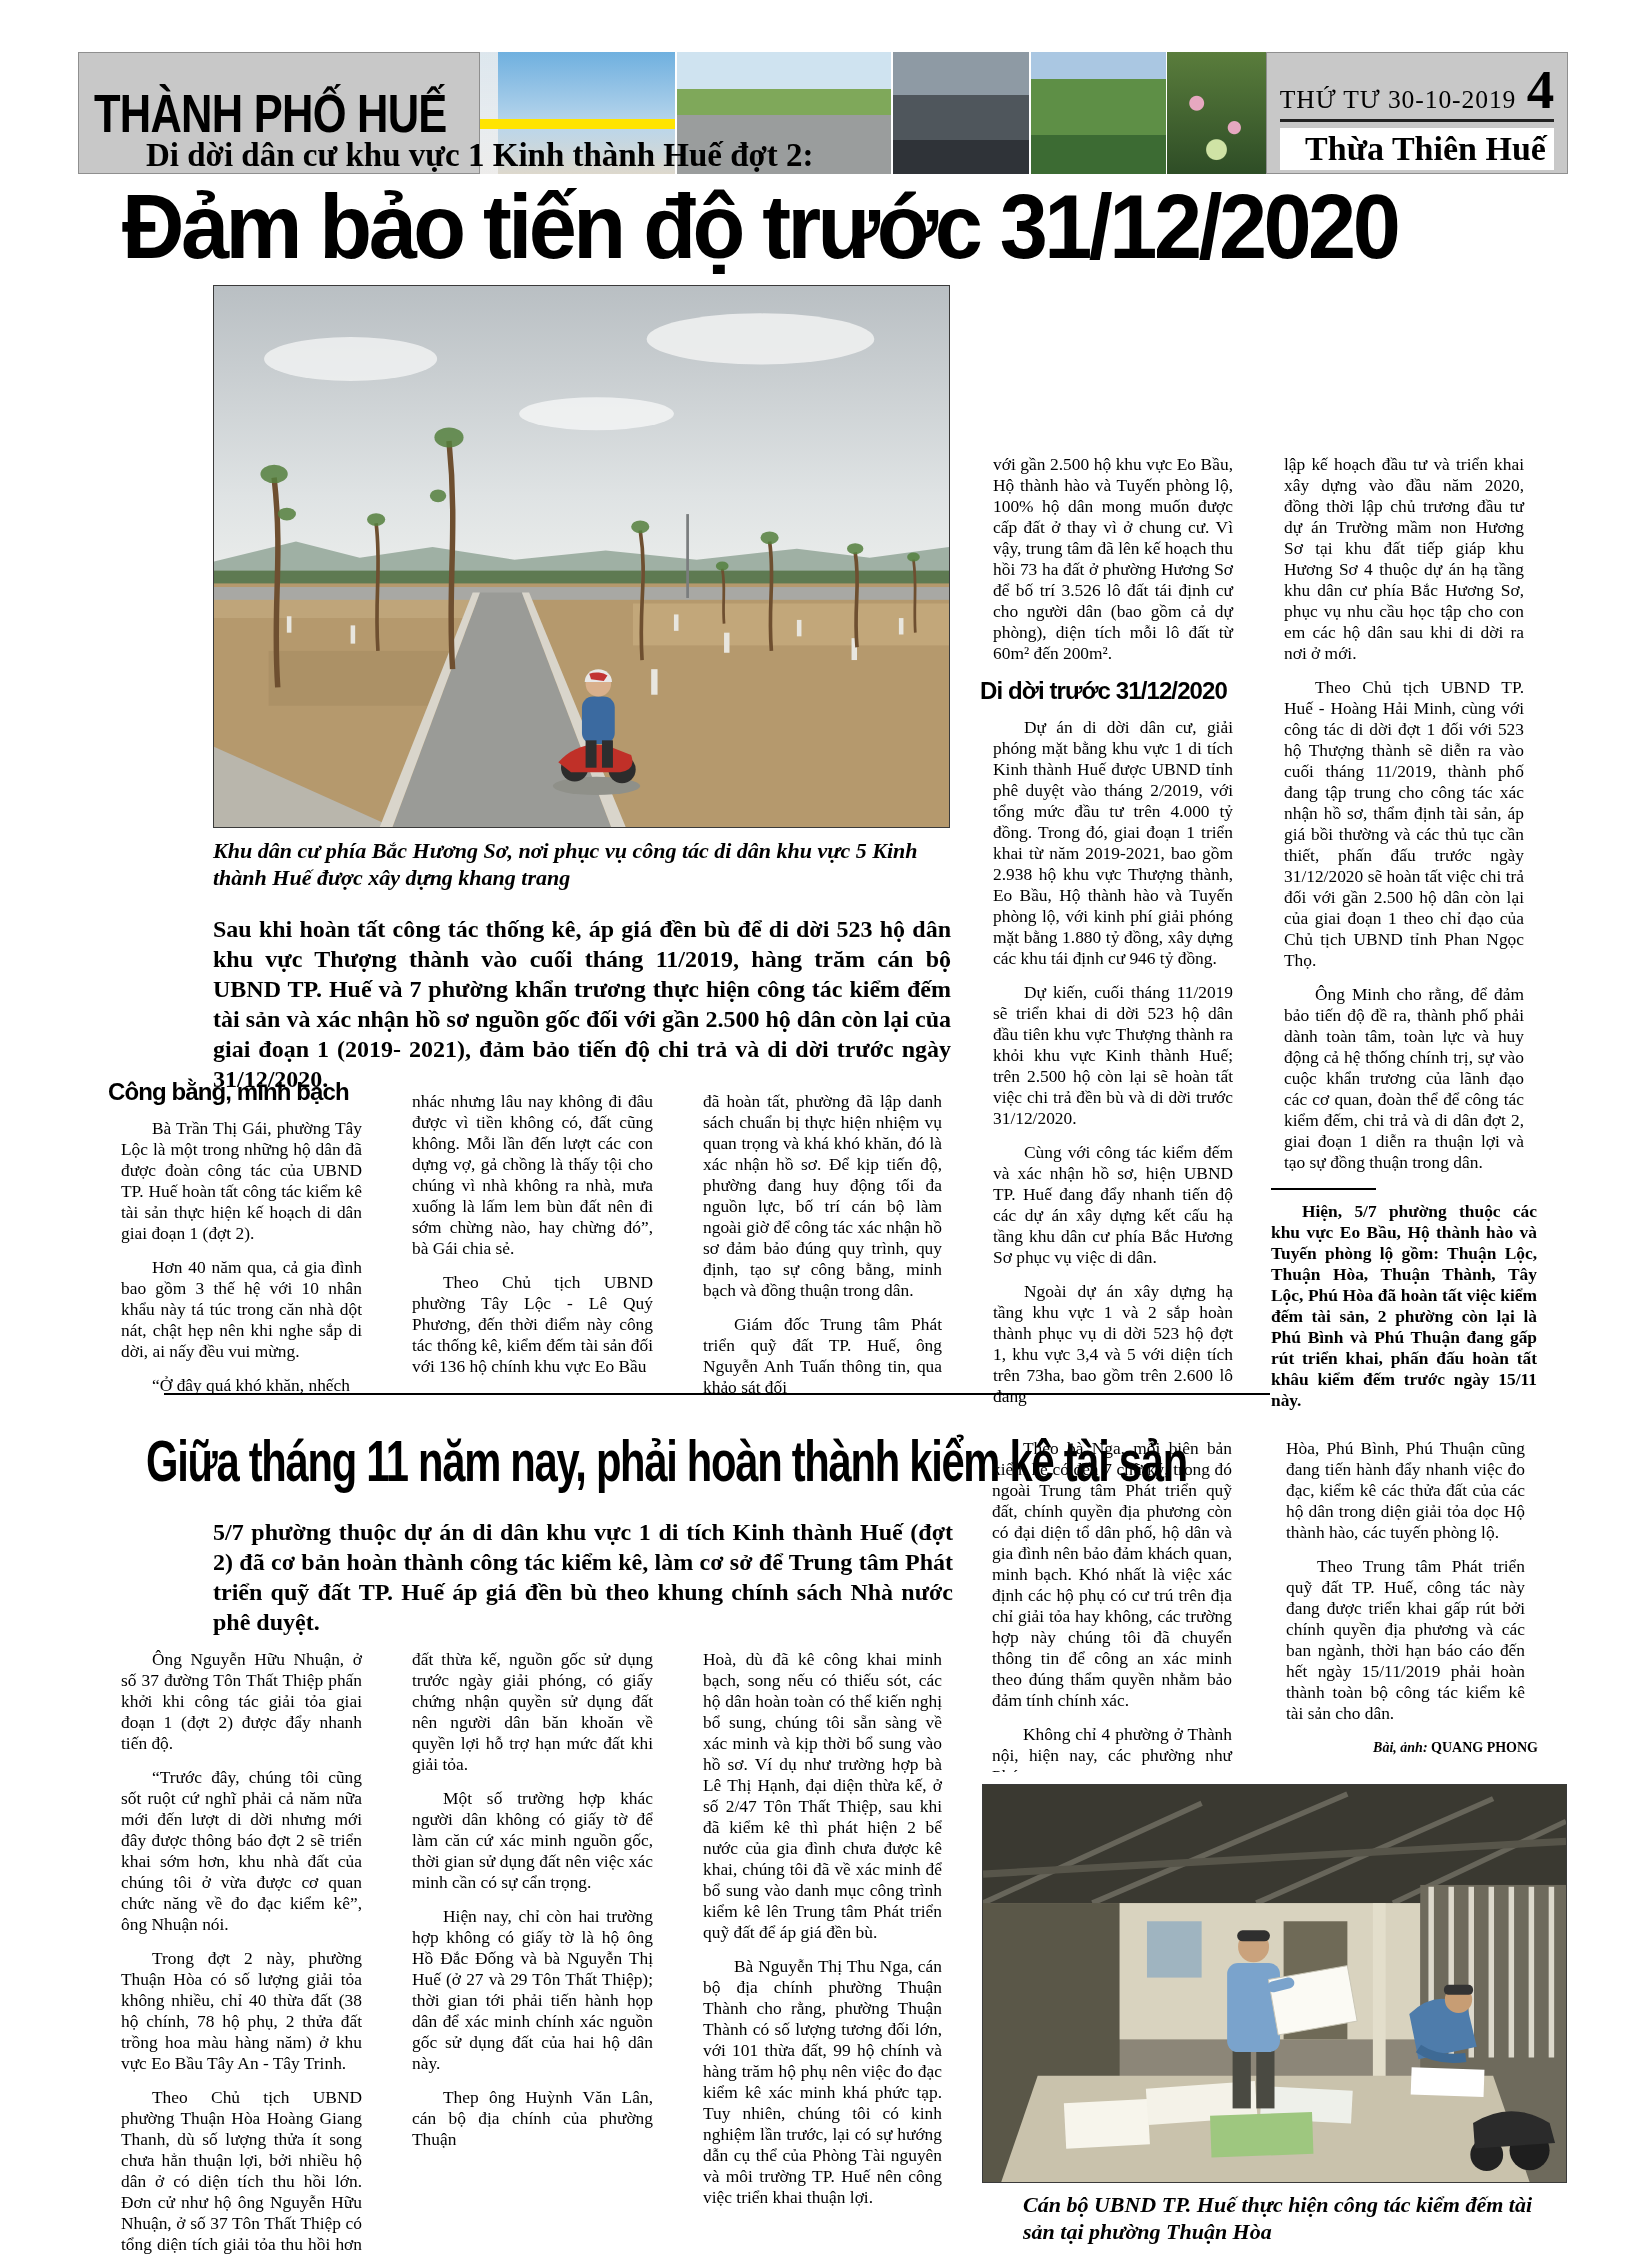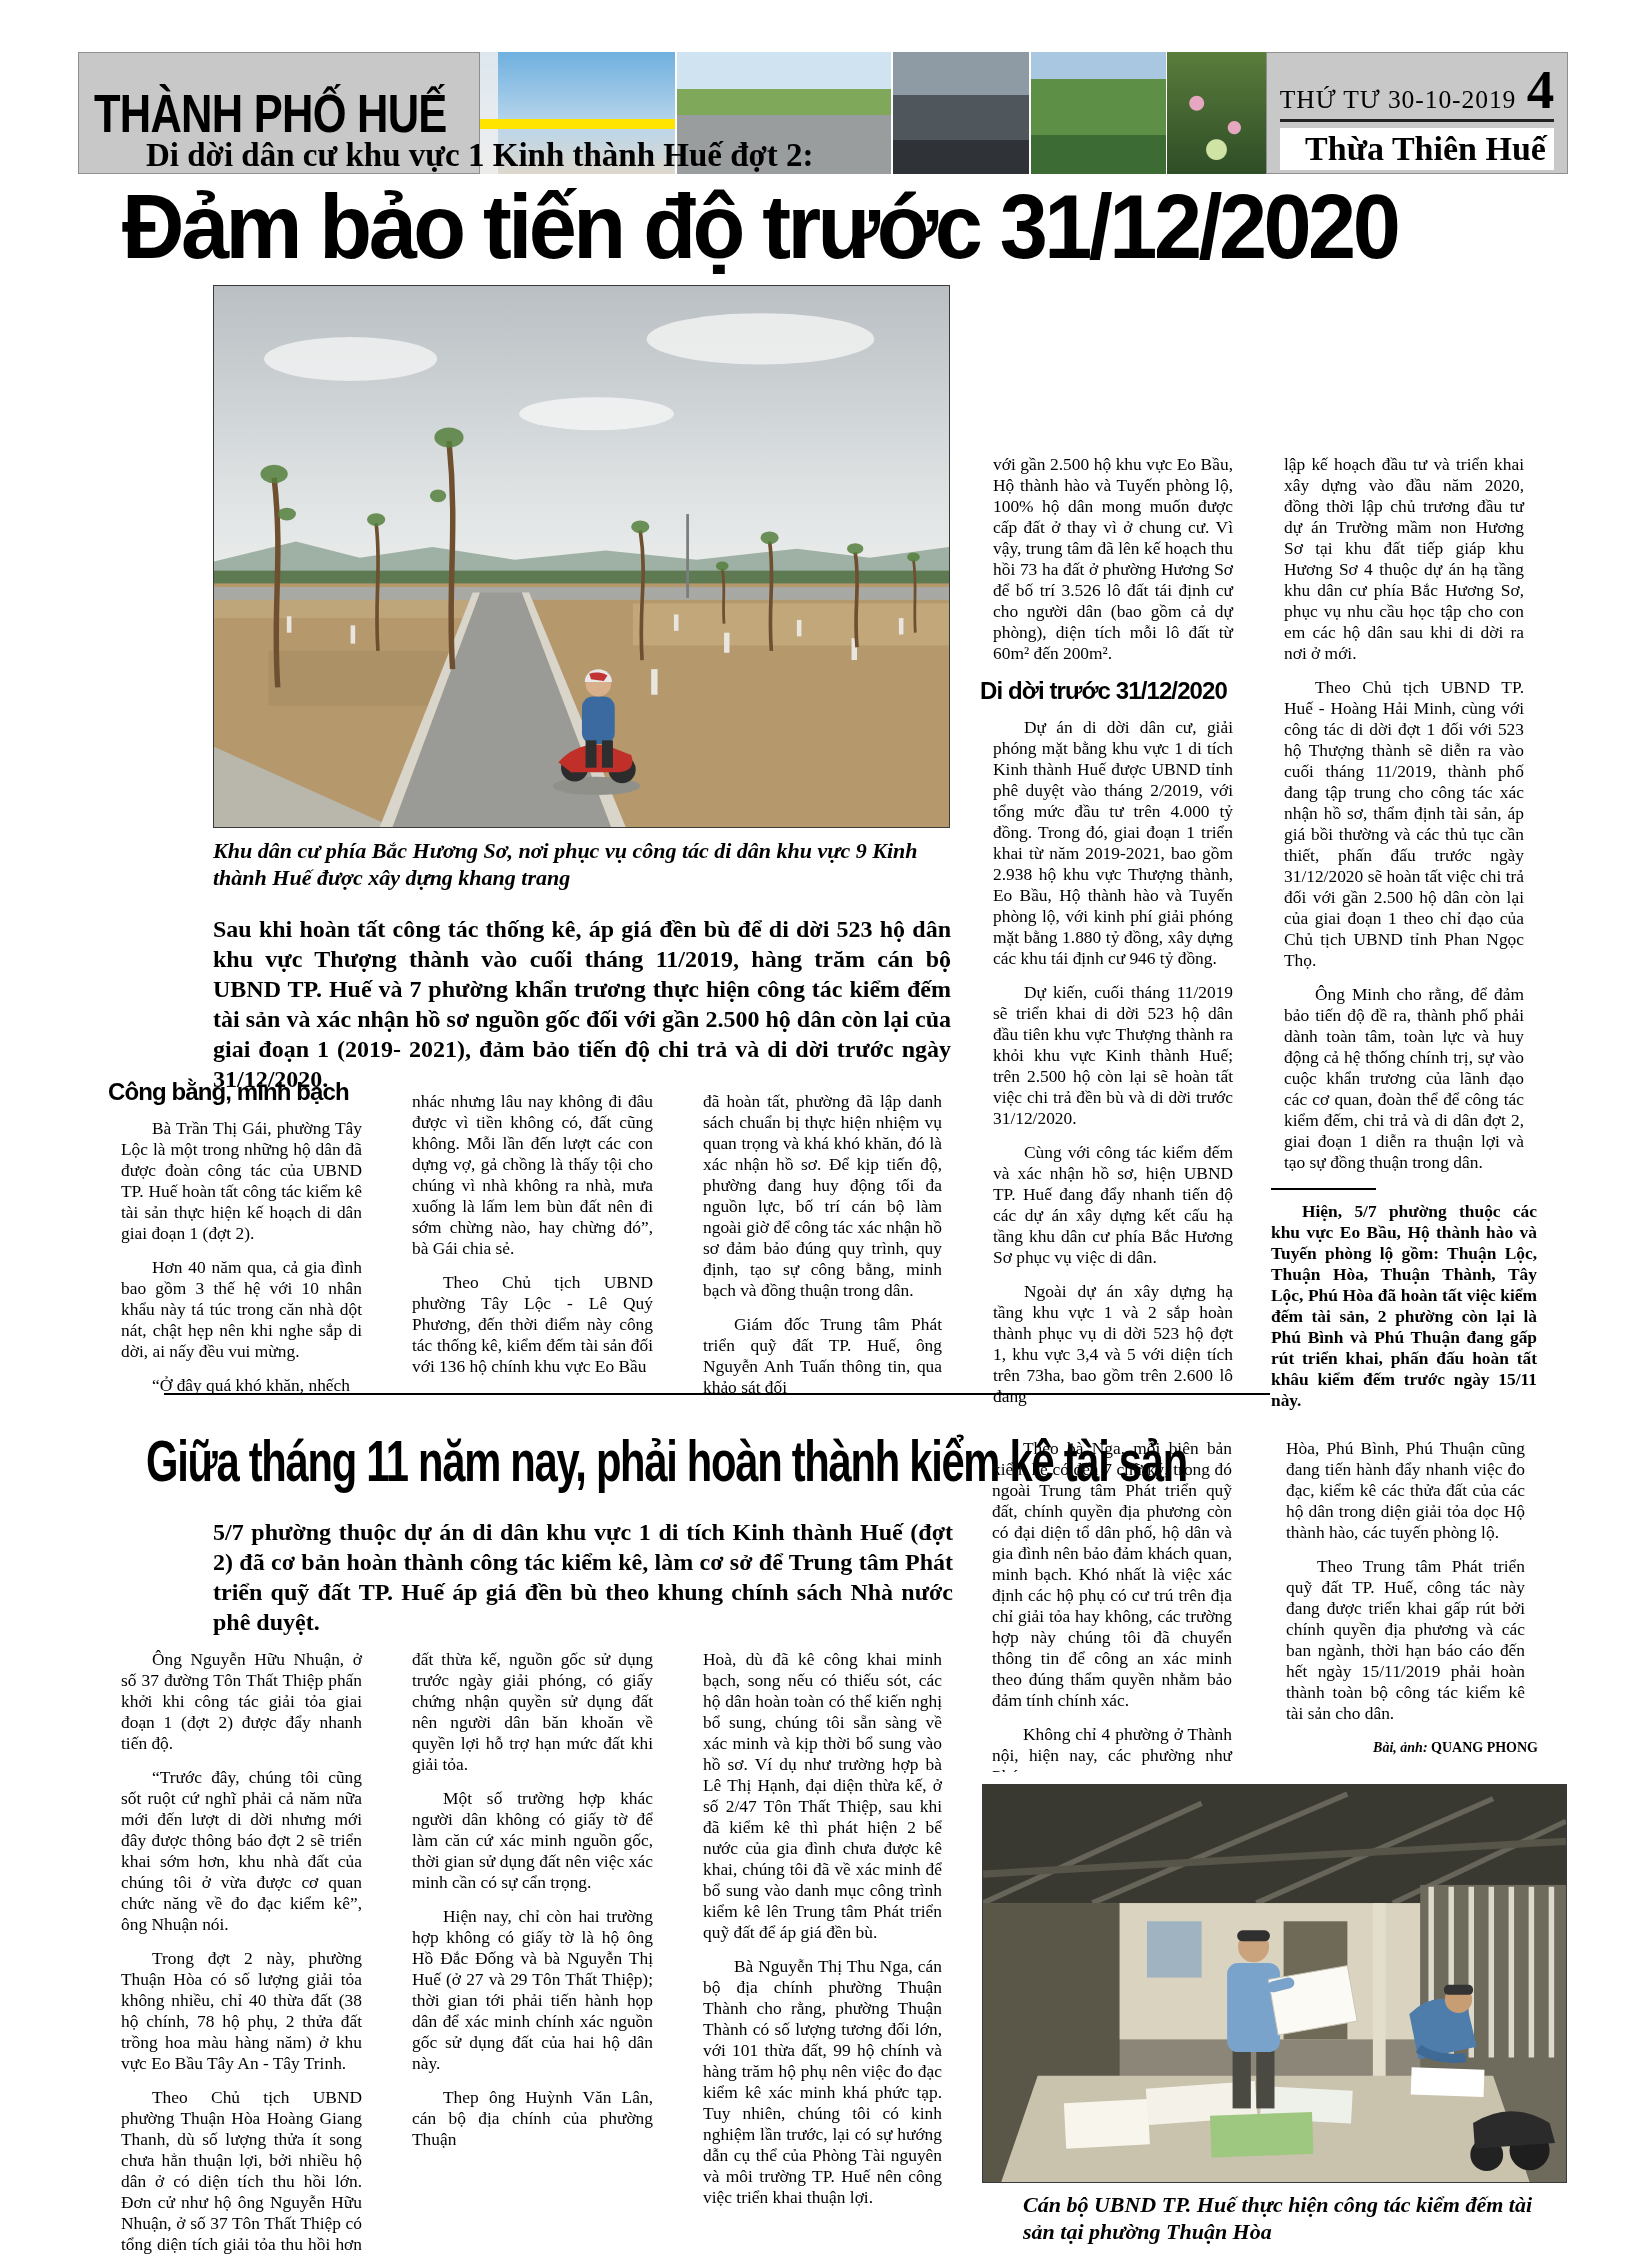--- a/index.html
+++ b/index.html
@@ -209,21 +209,21 @@
         <rect x="404" y="450" width="36" height="52" rx="12" fill="#3b6aa0"></rect>
         <rect x="408" y="498" width="12" height="30" fill="#2e2e2e"></rect>
         <rect x="426" y="498" width="12" height="30" fill="#2e2e2e"></rect>
         <circle cx="422" cy="436" r="14" fill="#d9b08c"></circle>
         <path d="M407,434 a15,14 0 0 1 30,0 z" fill="#e8e8e8"></path>
         <path d="M412,425 a15,9 0 0 1 20,2 l-4,6 -14,-2 z" fill="#c23333"></path>
       </g>
     </svg>
   </div>
 
-  <div class="abs caption caption1">Khu dân cư phía Bắc Hương Sơ, nơi phục vụ công tác di dân khu vực 9 Kinh thành Huế được xây dựng khang trang</div>
+  <div class="abs caption caption1">Khu dân cư phía Bắc Hương Sơ, nơi phục vụ công tác di dân khu vực 5 Kinh thành Huế được xây dựng khang trang</div>
 
   <div class="abs lead lead1">Sau khi hoàn tất công tác thống kê, áp giá đền bù để di dời 523 hộ dân khu vực Thượng thành vào cuối tháng 11/2019, hàng trăm cán bộ UBND TP. Huế và 7 phường khẩn trương thực hiện công tác kiểm đếm tài sản và xác nhận hồ sơ nguồn gốc đối với gần 2.500 hộ dân còn lại của giai đoạn 1 (2019- 2021), đảm bảo tiến độ chi trả và di dời trước ngày 31/12/2020.</div>
 
   <div class="abs col a1c1">
     <div class="subhead">Công bằng, minh bạch</div>
     <div class="plist">
         <p>Bà Trần Thị Gái, phường Tây Lộc là một trong những hộ dân đã được đoàn công tác của UBND TP. Huế hoàn tất công tác kiểm kê tài sản thực hiện kế hoạch di dân giai đoạn 1 (đợt 2).</p>
         <p>Hơn 40 năm qua, cả gia đình bao gồm 3 thế hệ với 10 nhân khẩu này tá túc trong căn nhà dột nát, chật hẹp nên khi nghe sắp di dời, ai nấy đều vui mừng.</p>
         <p>“Ở đây quá khó khăn, nhếch</p>
       </div>

